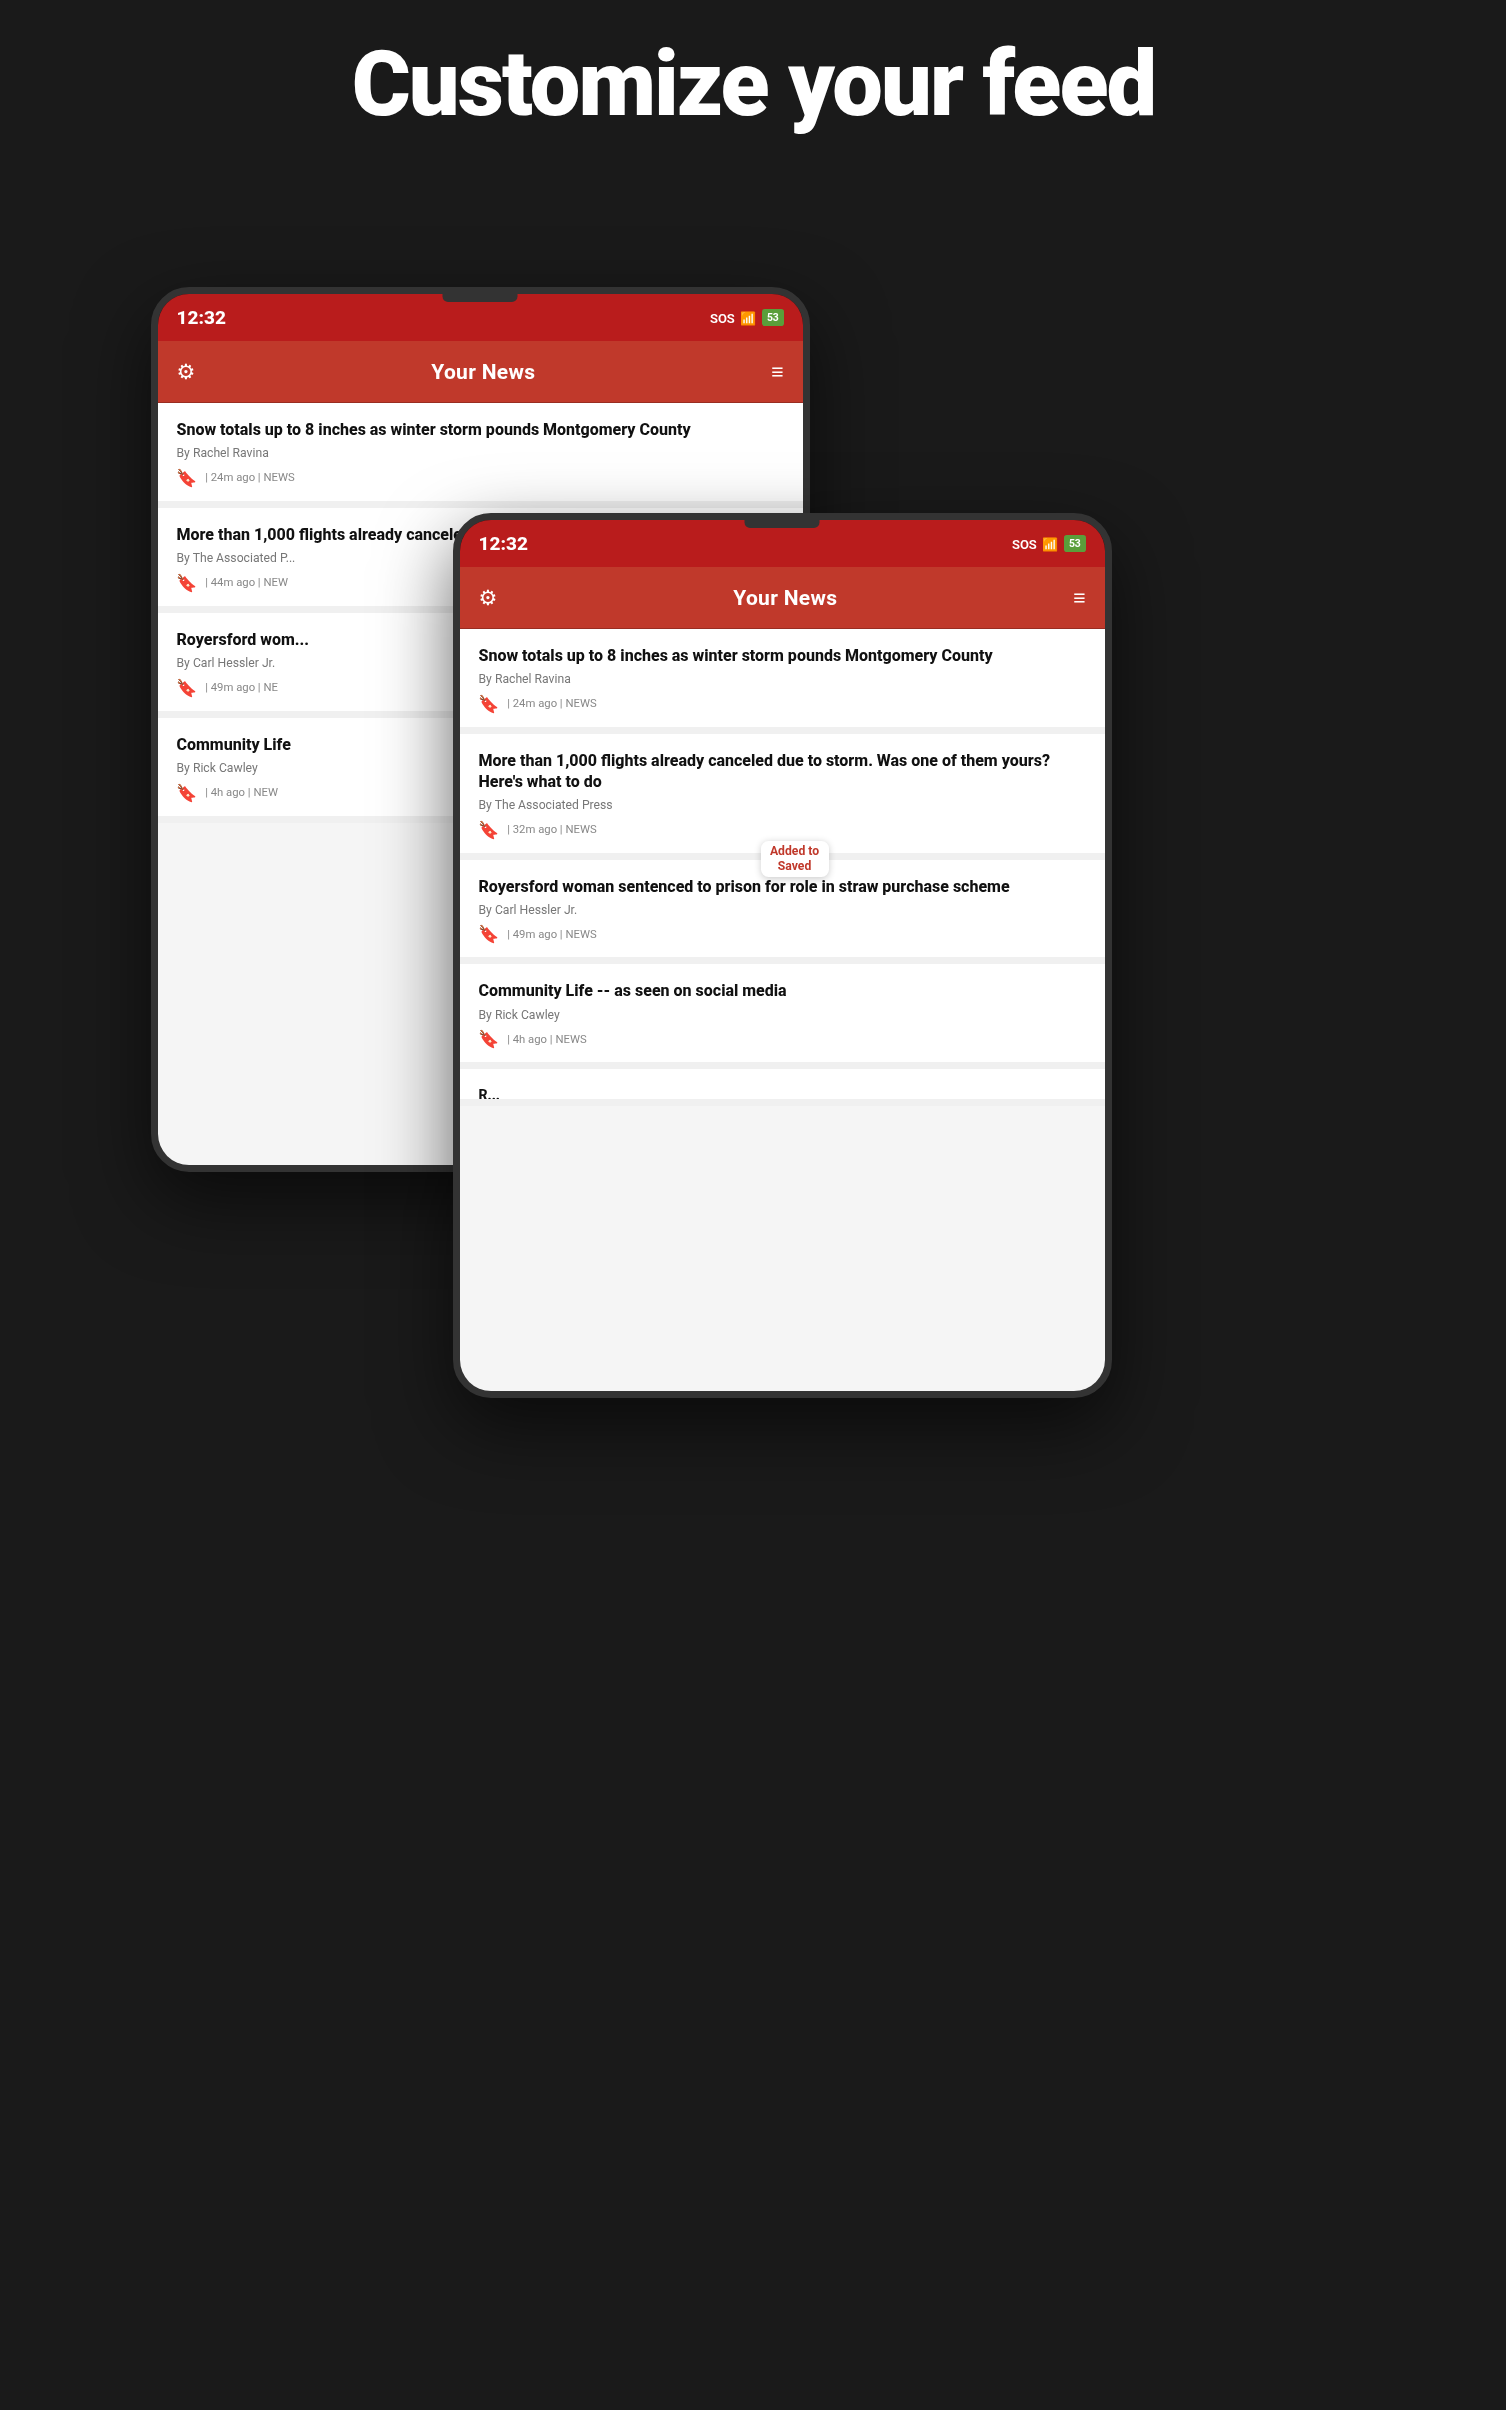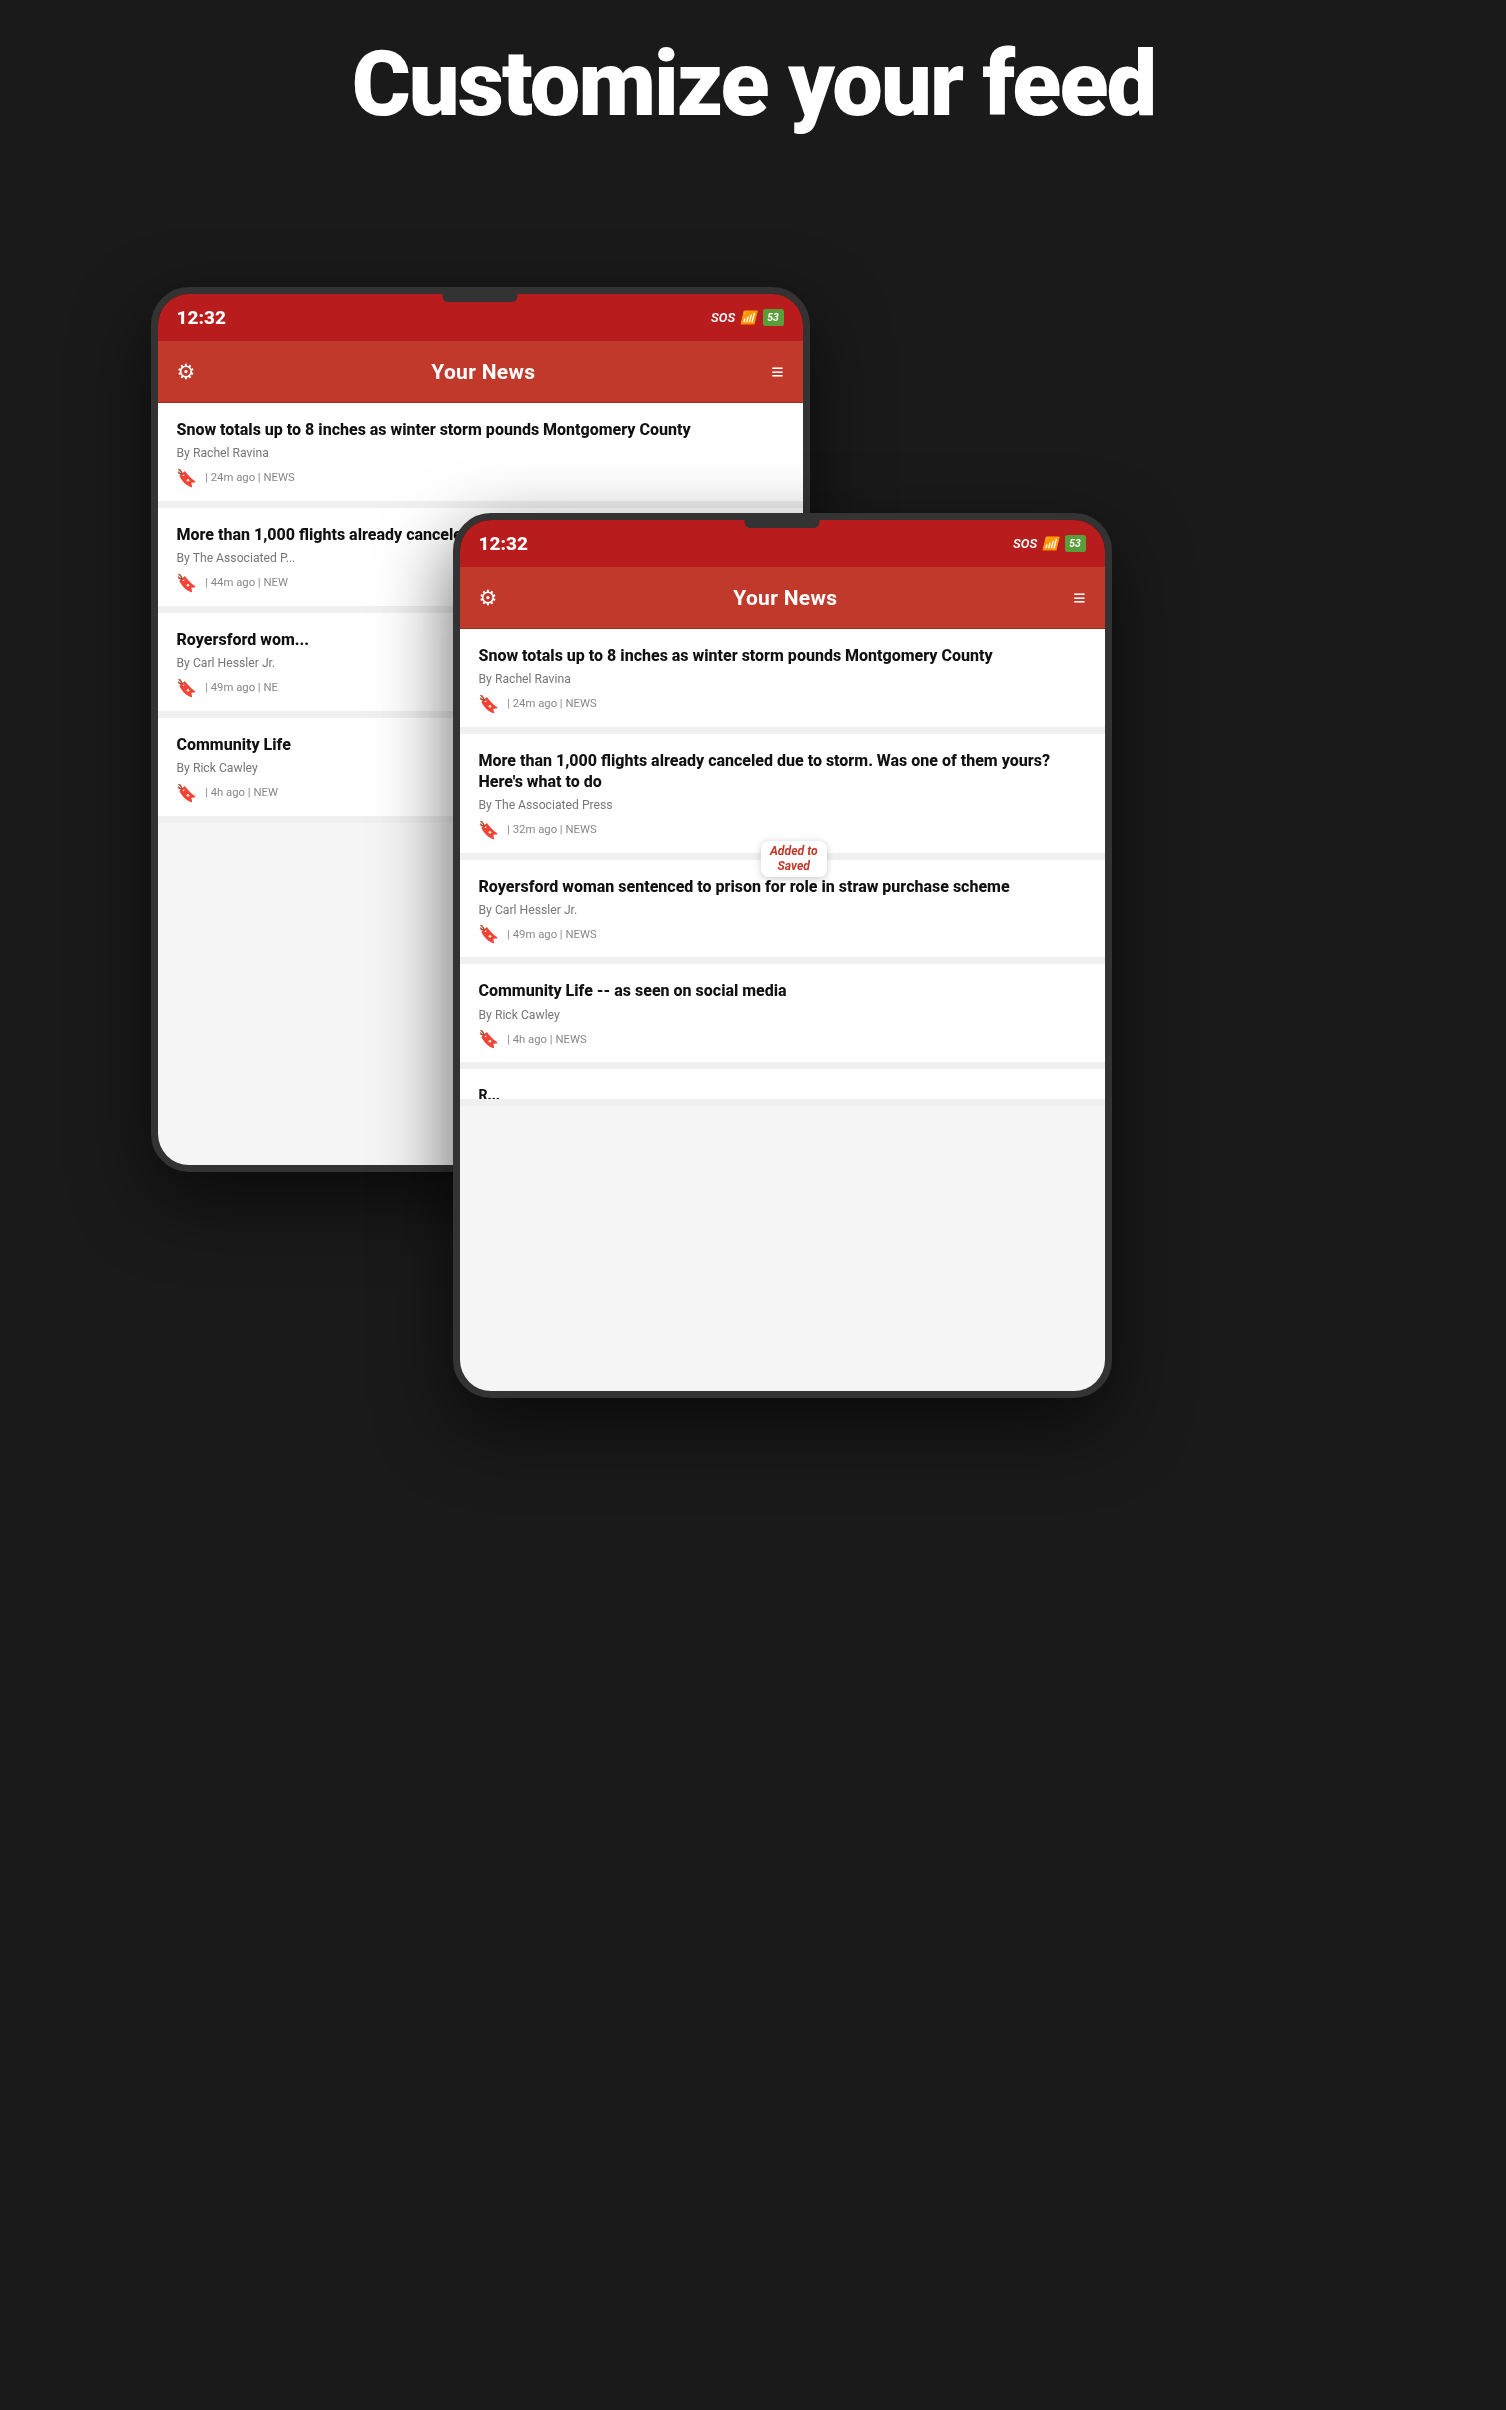--- a/index.html
+++ b/index.html
@@ -67,25 +67,24 @@
       justify-content: space-between;
       padding: 0 19px;
       color: white;
       font-size: 17px;
       font-weight: 700;
     }
 
     .status-left { font-size: 19px; font-weight: 800; }
     .status-right {
       display: flex;
-      align-items: center;
+      align-items: flex-end;
       gap: 5.6px;
       font-size: 13px;
       font-weight: 600;
-      font-style: italic;
     }
 
     .battery-icon {
       display: inline-block;
       background: #5a9e3a;
       color: white;
       font-size: 10.4px;
       font-weight: 700;
       padding: 1.9px 4.7px;
       border-radius: 2.8px;
@@ -163,21 +162,20 @@
       background: white;
       color: #c0392b;
       font-size: 12.2px;
       font-weight: 700;
       padding: 3.8px 9.4px;
       border-radius: 7.5px;
       box-shadow: 0 1.9px 7.5px rgba(0,0,0,0.2);
       text-align: center;
       line-height: 1.2;
       z-index: 10;
-      font-style: italic;
     }
 
     .tablet-inner {
       display: flex;
       flex-direction: column;
       height: 100%;
     }
 
     .back-notch, .front-notch {
       position: absolute;

